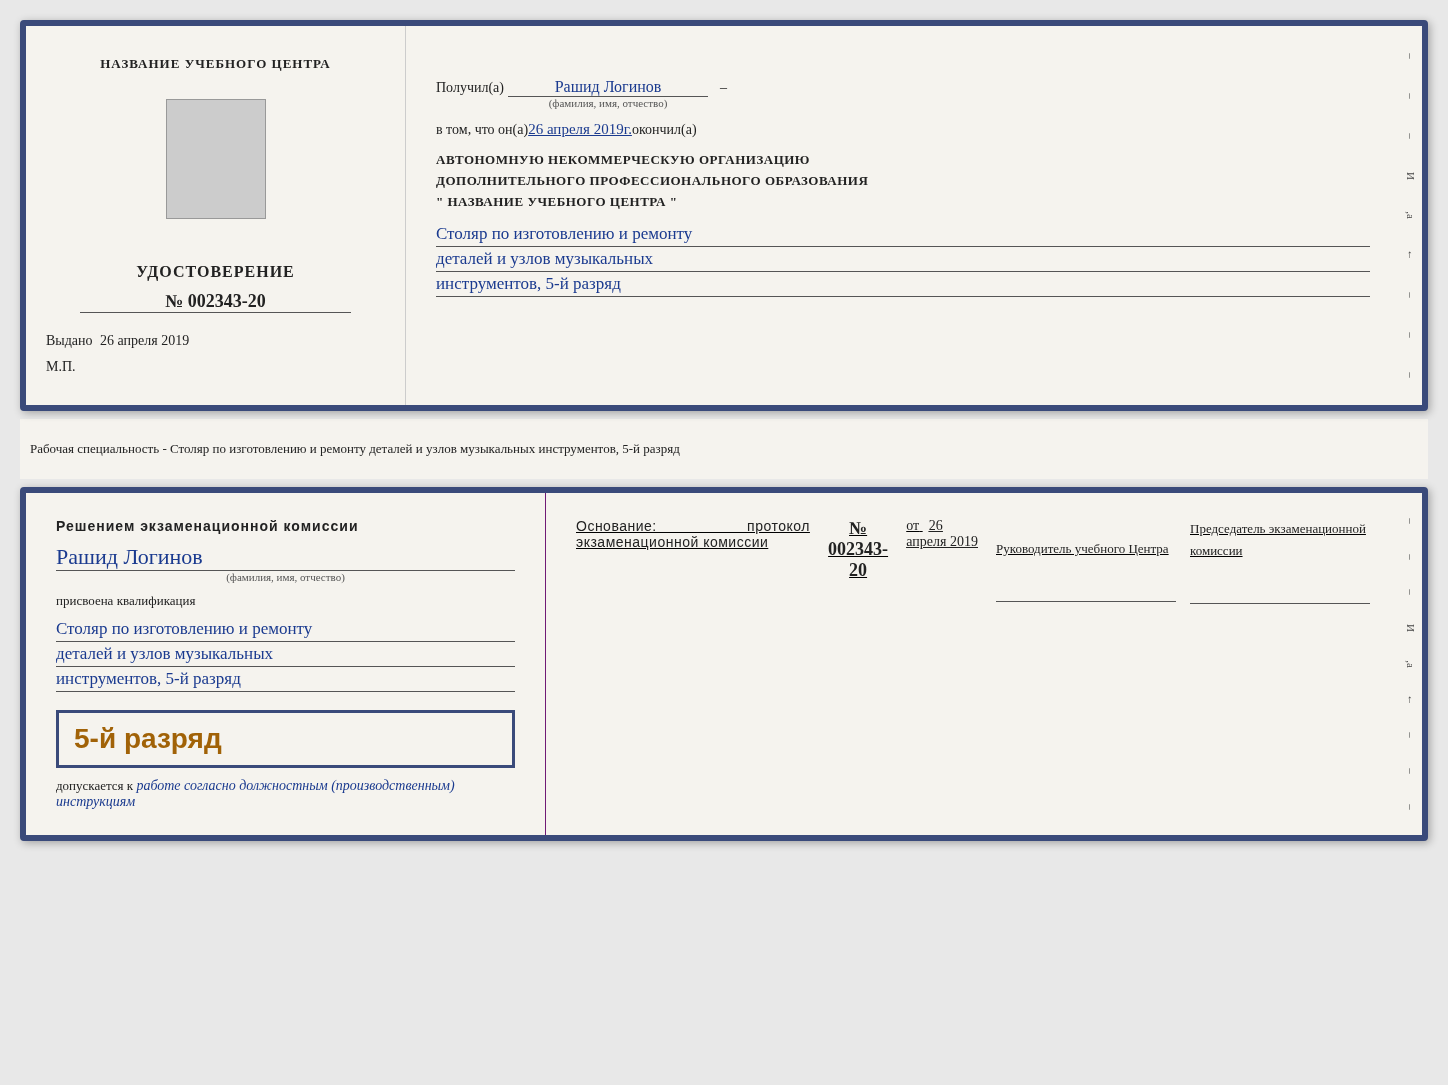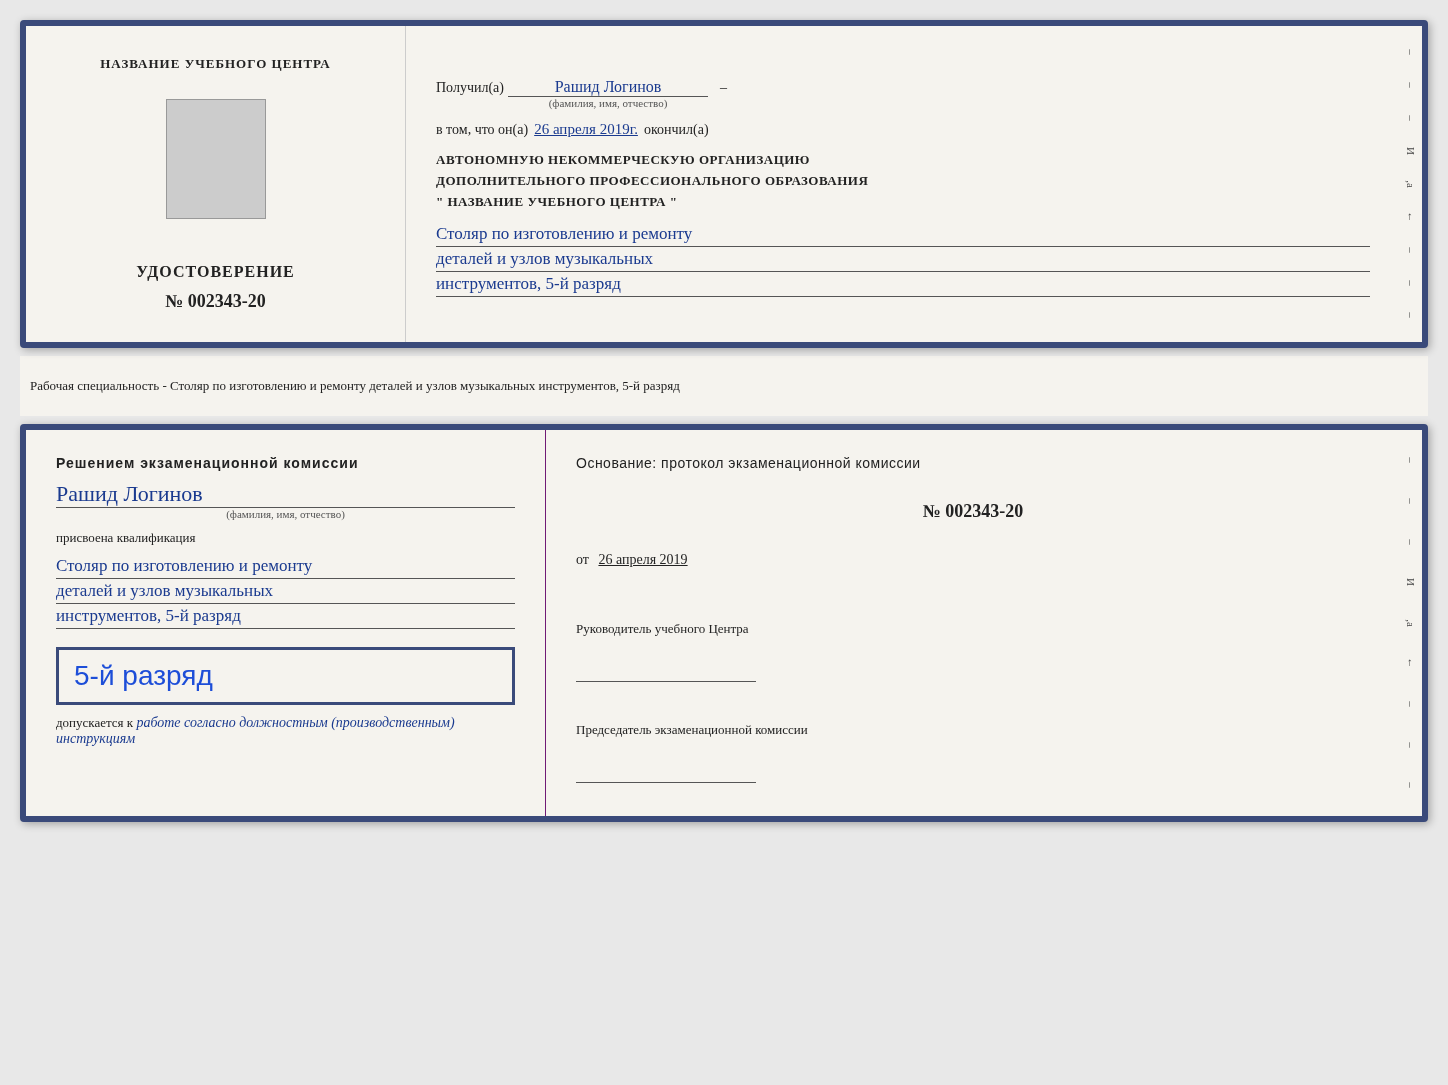--- a/index.html
+++ b/index.html
@@ -129,21 +129,20 @@
       color: #555;
       text-align: center;
       display: block;
     }
 
     .date-line {
       font-size: 14px;
       color: #222;
       display: flex;
       align-items: baseline;
-      gap: 6px;
     }
 
     .date-handwritten {
       font-family: 'Segoe Script', 'Comic Sans MS', cursive;
       color: #1a3a8f;
       font-size: 15px;
       text-decoration: underline;
     }
 
     .org-block {
@@ -199,23 +198,23 @@
       border-right: 1px solid #701a75;
       display: flex;
       flex-direction: column;
       gap: 10px;
     }
 
     .back-right {
       flex: 1;
       padding: 25px 30px;
       display: flex;
-      flex-direction: column;
-      gap: 30px;
+      gap: 14px;
       position: relative;
+      text-decoration: underline;
     }
 
     .decision-title {
       font-size: 14px;
       font-weight: bold;
       letter-spacing: 1px;
       color: #222;
       font-family: Arial, sans-serif;
       text-align: justify;
     }
@@ -251,22 +250,22 @@
 
     .grade-box {
       border: 3px solid #3a4a7a;
       padding: 10px 15px;
       display: inline-block;
       margin-top: 6px;
     }
 
     .grade-text {
       font-size: 28px;
-      font-weight: normal;
-      color: #1d4ed8;
+      font-weight: bold;
+      color: #a16207;
       font-family: Arial, sans-serif;
     }
 
     .allow-line {
       font-size: 13px;
       color: #222;
     }
 
     .allow-handwritten {
       font-family: 'Segoe Script', 'Comic Sans MS', cursive;
@@ -317,20 +316,28 @@
   <div class="document-card">
 
     <div class="left-panel">
       <div>
         <div class="school-name-top">НАЗВАНИЕ УЧЕБНОГО ЦЕНТРА</div>
       </div>
       <div style="display:flex; flex-direction:column; align-items:center; gap:10px; flex:1; justify-content:center;">
         <div class="photo-placeholder"></div>
         <div class="cert-title">УДОСТОВЕРЕНИЕ</div>
         <div class="cert-number">№ 002343-20</div>
+      </div>
+      <div style="width:100%;">
+        <div style="border-bottom:1px solid #555; width:80%; margin: 0 auto 16px auto;"></div>
+        <div class="issued-line">
+          <span>Выдано</span>
+          <span style="margin-left:4px;">26 апреля 2019</span>
+        </div>
+        <div class="mp-line">М.П.</div>
       </div>
     </div>
 
     <div class="right-panel">
 
       <div class="received-line">
         <span>Получил(а)</span>
         <span style="display:inline-flex; flex-direction:column; align-items:center;">
           <span class="handwritten underline-field">Рашид Логинов</span>
           <span class="fio-note">(фамилия, имя, отчество)</span>

